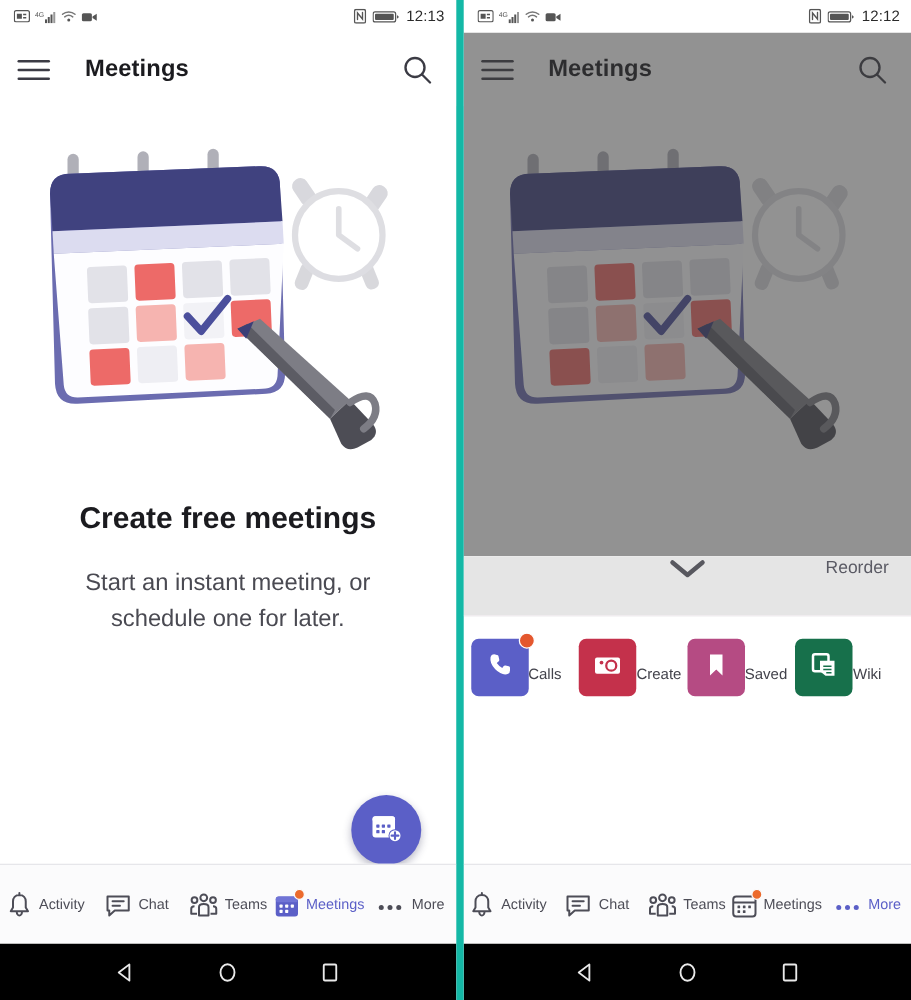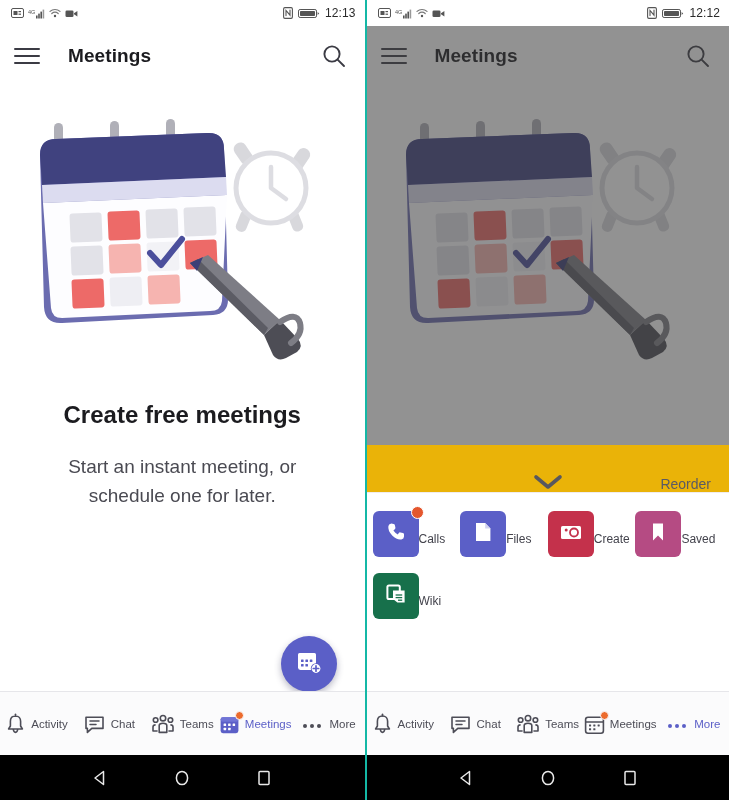--- a/index.html
+++ b/index.html
@@ -4,21 +4,21 @@
 <style>
   * { box-sizing: border-box; margin: 0; padding: 0; }
   html, body {
     width: 729px; height: 800px;
     font-family: "Liberation Sans", sans-serif;
     background: #ffffff;
     overflow: hidden;
   }
   .screens { position: relative; width: 729px; height: 752px; display: flex; }
   .phone { position: relative; width: 364.5px; height: 800px; background: #ffffff; overflow: hidden; }
-  .phone.right { border-left: 2px solid #14b8a6; }
+  .phone.right { border-left: 6px solid #14b8a6; }
 
   
   .statusbar {
     height: 26px; width: 100%;
     display: flex; align-items: center; justify-content: space-between;
     padding: 0 9px 0 11px;
     background: #ffffff;
     position: relative; z-index: 40;
   }
   .sb-left, .sb-right { display: flex; align-items: center; gap: 4px; }
@@ -100,22 +100,22 @@
     background: rgba(60,60,60,.56); z-index: 25; pointer-events: none;
   }
 
   
   .sheet {
     position: absolute; left: 0; top: 445px; width: 100%;
     bottom: 109px; background: #ffffff; z-index: 28;
     display: flex; flex-direction: column;
   }
   .sheet-head {
-    height: 48px; background: #eab308; border-bottom: 1px solid #f0ecef;
-    display: flex; align-items: flex-end; position: relative;
+    height: 48px; background: #e5e5e5; border-bottom: 1px solid #f0ecef;
+    display: flex; align-items: flex-start; position: relative;
   }
   .sheet-chevron { position: absolute; left: 50%; transform: translateX(-50%); cursor: pointer; line-height: 0; }
   .sheet-reorder {
     margin-left: auto; margin-right: 18px; font-size: 14px; color: #5a5a64; cursor: pointer;
   }
   .appgrid {
     padding: 18px 6px 0; display: flex; flex-wrap: wrap;
   }
   .appcell {
     width: 25%; display: flex; flex-direction: row; align-items: center;
@@ -496,31 +496,20 @@
             <span>
               <svg width="24" height="24" viewBox="0 0 24 24">
                   <path d="M7.4 3.4 Q5 3.4 4.4 6 Q3.6 10.6 8.2 15.4 Q13 20.2 17.4 19.4 Q20 18.8 20 16.4 L20 14.2 Q20 13.2 19 13 L16.4 12.4 Q15.4 12.2 14.8 13 L13.8 14.4 Q11.4 13.2 9.4 10.4 L10.8 9.2 Q11.6 8.6 11.4 7.6 L10.8 5 Q10.6 4 9.6 4 Z" fill="#ffffff"></path>
                 </svg>
             </span>
             <span class="tilebadge"></span>
           </div>
           <div class="applabel">Calls</div>
         </div>
 
-        <div class="appcell">
-          <div class="apptile" style="background:#5b5fc7">
-            <span>
-              <svg width="22" height="24" viewBox="0 0 22 24">
-                  <path d="M4 3 L13.2 3 L18.4 8.4 L18.4 21 L4 21 Z" fill="#ffffff"></path>
-                  <path d="M13.2 3 L13.2 8.4 L18.4 8.4 Z" fill="#d2d3ef"></path>
-                </svg>
-            </span>
-          </div>
-          <div class="applabel">Files</div>
-        </div>
 
         <div class="appcell">
           <div class="apptile" style="background:#c4314b">
             <span>
               <svg width="26" height="22" viewBox="0 0 26 22">
                   <rect x="3" y="5" width="20" height="13" rx="1.6" fill="#ffffff"></rect>
                   <circle cx="16" cy="11.5" r="4" fill="none" stroke="#c4314b" stroke-width="1.8"></circle>
                   <circle cx="8.2" cy="9" r="1.5" fill="#c4314b"></circle>
                 </svg>
             </span>

